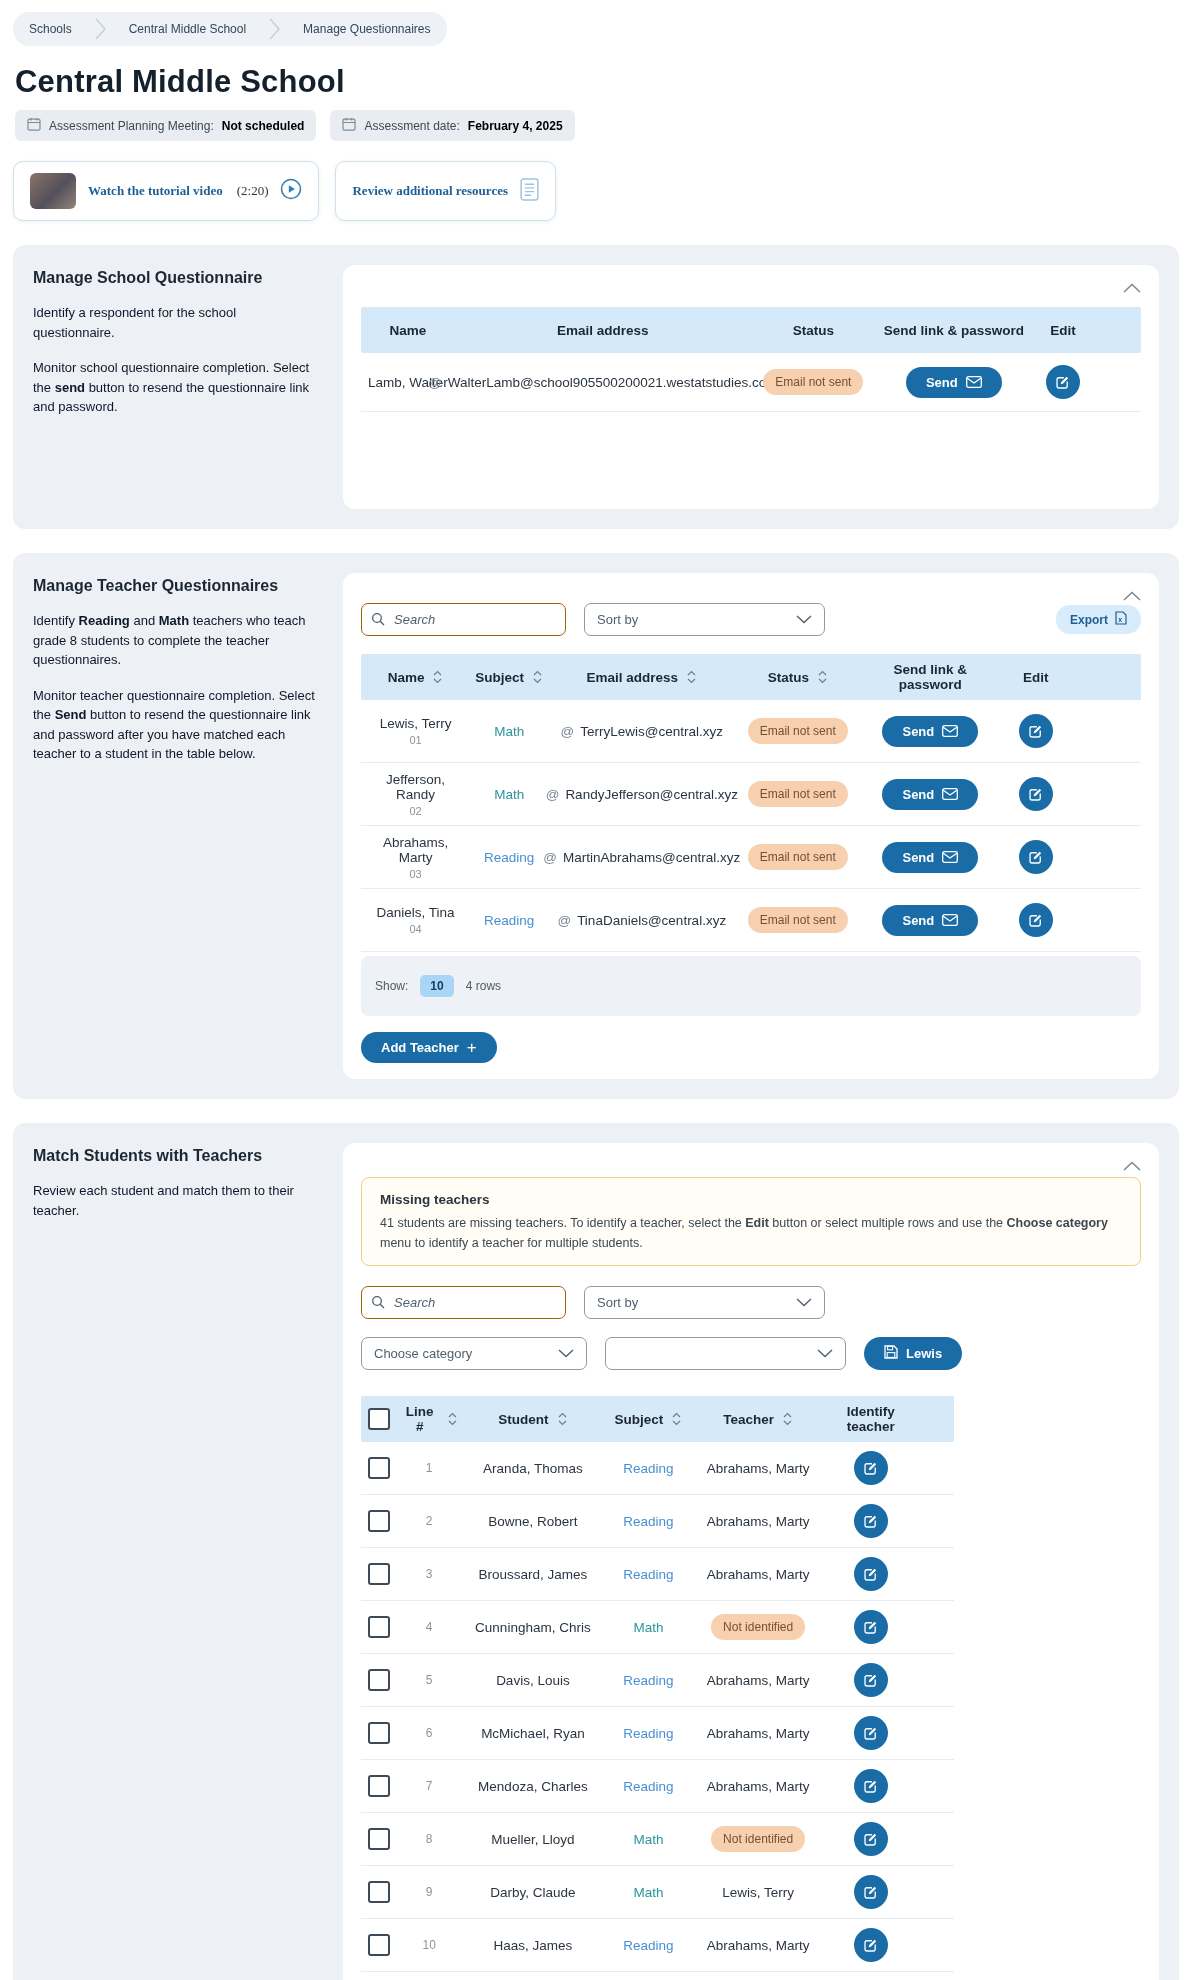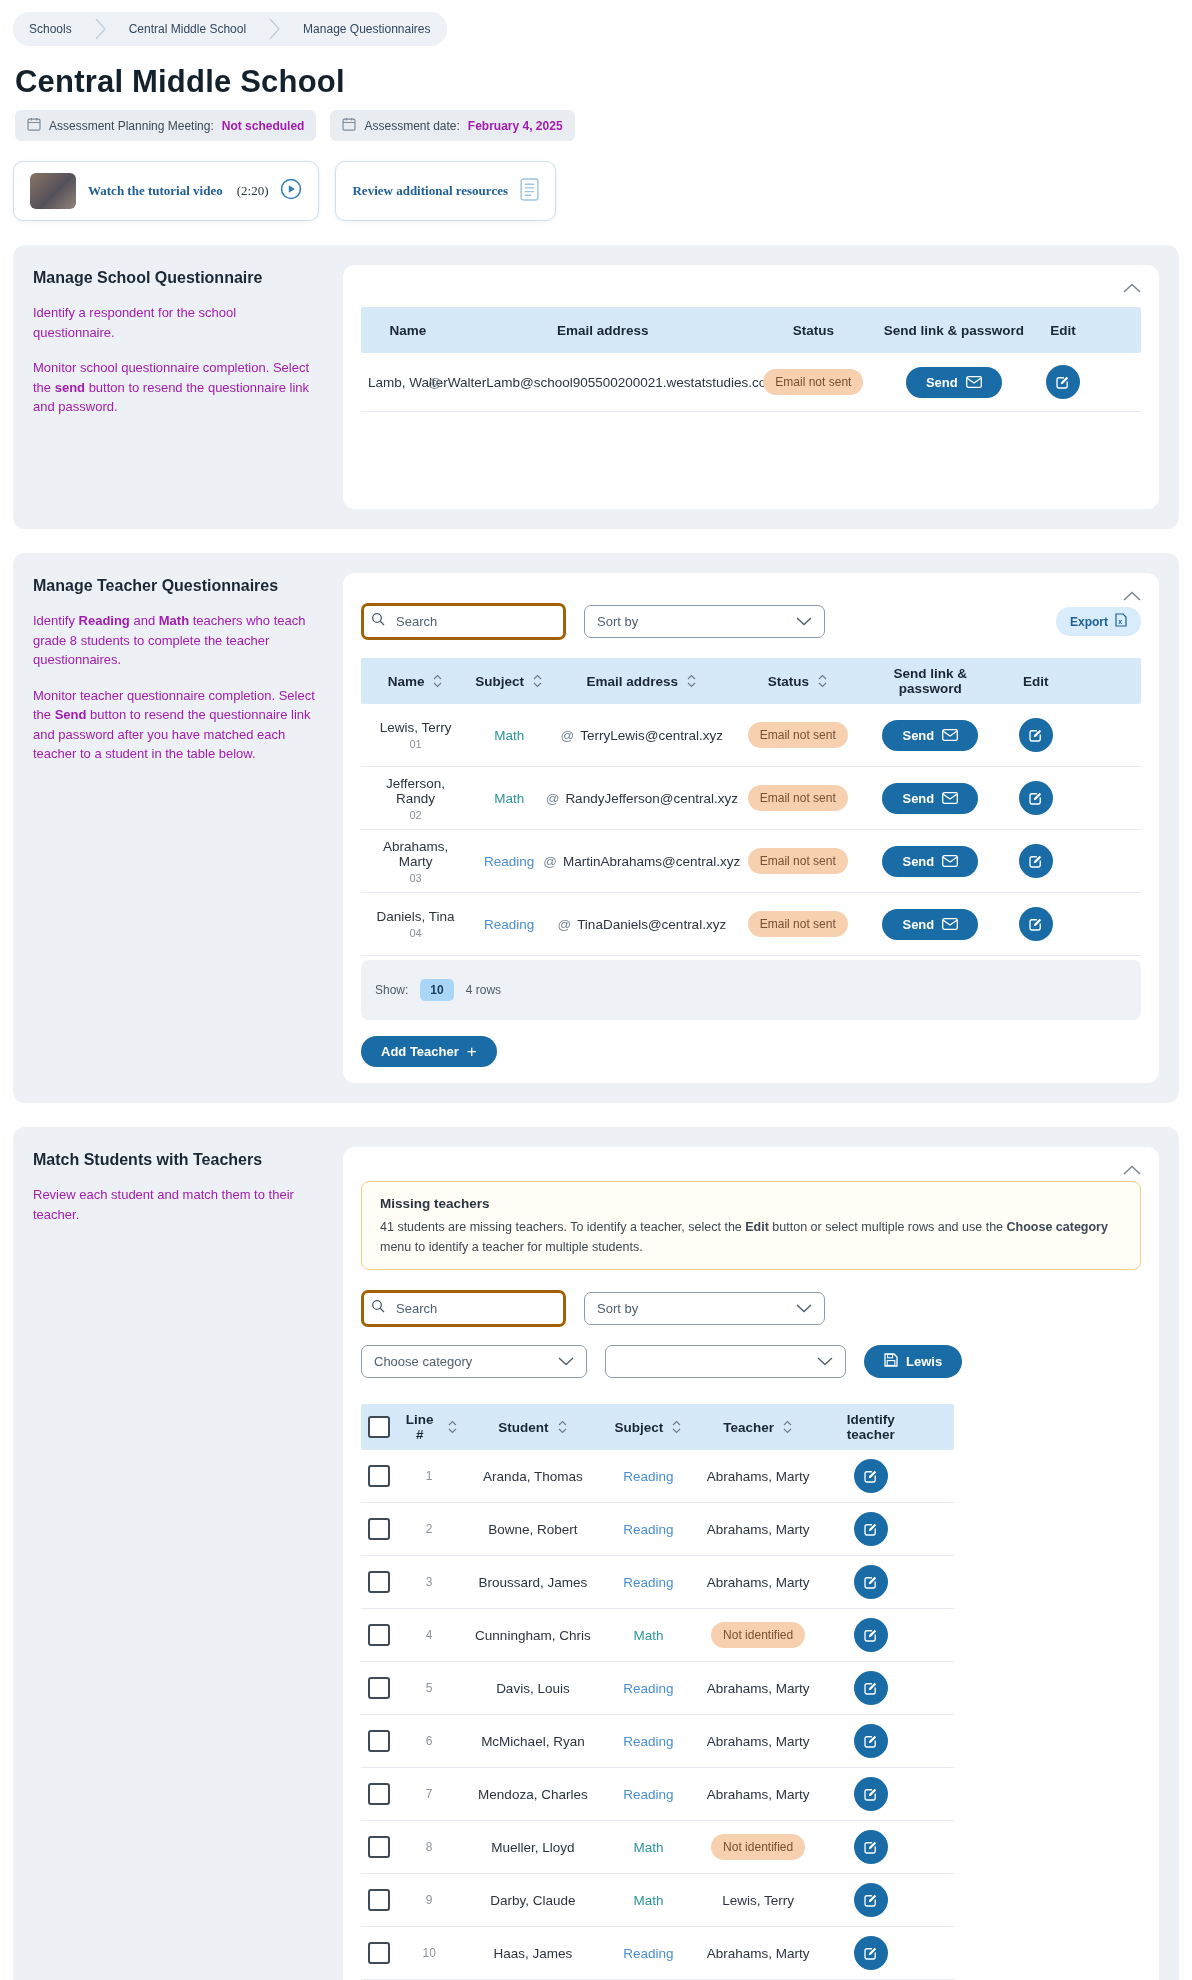--- a/index.html
+++ b/index.html
@@ -11,33 +11,33 @@
   .breadcrumb{display:inline-flex;align-items:center;gap:22px;background:#eef1f6;border-radius:16px;
               padding:5px 16px;margin-top:12px;font-size:12px;color:#33475c;}
   .crumb{cursor:pointer;}
   .crumb-sep svg{display:block;}
   
   h1{font-size:31px;margin:18px 0 10px 2px;color:#14202c;letter-spacing:.2px;}
   
   .badges{display:flex;gap:14px;margin:4px 0 0 2px;}
   .meta-badge{display:inline-flex;align-items:center;gap:8px;background:#e9edf2;border-radius:6px;
               padding:7px 12px;font-size:12px;color:#3c4854;}
-  .meta-badge b{color:#a21caf;}
+  .meta-badge b{color:#000000;}
   
   .res-row{display:flex;gap:16px;margin:20px 0 0 0;}
   .res-card{display:flex;align-items:center;gap:12px;background:#fff;border:1px solid #cfe0ef;
             border-radius:10px;padding:9px 16px;box-shadow:0 1px 4px rgba(30,60,90,.08);cursor:pointer;height:40px;font-family:Liberation Serif, serif;}
   .thumb{width:46px;height:36px;border-radius:6px;background:linear-gradient(135deg,#8a7466,#54505a 55%,#93857a);}
   .res-label{color:#1d5f96;font-weight:bold;font-size:13px;}
   .res-dur{color:#2b3540;font-size:13px;margin-left:2px;}
   
   .panel{background:#edf1f6;border-radius:12px;margin-top:24px;padding:20px;display:flex;gap:22px;}
   .panel-left{width:288px;flex:none;}
   .panel-left h2{font-size:16px;margin:4px 0 14px 0;color:#1b2733;}
-  .panel-left p{font-size:13px;color:#a21caf;line-height:1.5;margin:16px 0 16px 0;}
+  .panel-left p{font-size:13px;color:#0f172a;line-height:1.5;margin:16px 0 16px 0;}
   .card{background:#fff;border-radius:12px;flex:1;position:relative;padding:16px 18px;}
   .collapse{position:absolute;top:12px;right:14px;background:none;border:none;cursor:pointer;padding:4px;}
   
   .thead{background:#d5e9f9;font-weight:bold;font-size:13.5px;color:#1b2733;border-radius:2px;}
   .trow{border-bottom:1px solid #e6ebf1;font-size:13.5px;}
   .grid1{display:grid;grid-template-columns:12% 38% 16% 20% 8% 6%;}
   .grid2{display:grid;grid-template-columns:14% 10% 24% 16% 18% 9% 9%;}
   .grid3{display:grid;grid-template-columns:6% 11% 24% 15% 22% 16% 6%;}
   .c{display:flex;align-items:center;justify-content:center;text-align:center;padding:8px 4px;gap:6px;}
   .thead .c{min-height:30px;}
@@ -47,22 +47,22 @@
   .subject-Math{color:#2d9599;}
   .subject-Reading{color:#4a8fd3;}
   .status-badge{background:#f7d0b0;color:#774f33;border-radius:14px;padding:6px 12px;font-size:12px;white-space:nowrap;}
   .btn{background:#1a6ca6;color:#fff;border:none;border-radius:17px;font-weight:bold;font-size:13px;
        padding:8px 20px;cursor:pointer;display:inline-flex;align-items:center;gap:8px;font-family:inherit;}
   .icon-btn{width:34px;height:34px;border-radius:50%;background:#1a6ca6;border:none;cursor:pointer;
             display:inline-flex;align-items:center;justify-content:center;}
   
   .controls{display:flex;align-items:center;gap:18px;margin:6px 0 18px 0;}
   .search-box{position:relative;width:205px;}
-  .search-box input{width:100%;box-sizing:border-box;border:3px solid #a16207;border-radius:7px;
-                    padding:8px 10px 8px 32px;font-size:13px;color:#2b3540;font-family:inherit;background:#fff;}
+  .search-box input{width:100%;box-sizing:border-box;border:1px solid #a16207;border-radius:7px;
+                    padding:8px 10px 8px 32px;font-size:13px;color:#2b3540;font-family:inherit;background:#fff;font-style:italic;}
   .search-box input::placeholder{color:#51606e;}
   .search-ic{position:absolute;left:10px;top:9px;}
   .selectbox{display:flex;align-items:center;justify-content:space-between;border:1px solid #8d9aa7;
              border-radius:7px;padding:8px 12px;width:215px;color:#51606e;font-size:13px;cursor:pointer;background:#fff;}
   .export{margin-left:auto;background:#d8ecfb;color:#1d5f96;font-weight:bold;font-size:12px;border:none;
           border-radius:14px;padding:6px 14px;display:inline-flex;align-items:center;gap:7px;cursor:pointer;font-family:inherit;justify-content:flex-end;}
   
   .tfoot{background:#eef1f5;border-radius:8px;display:flex;align-items:center;height:36px;
          padding:12px 14px;font-size:12px;color:#4e5a66;margin-top:4px;gap:12px;}
   .chip{background:#a9d6f7;color:#17405f;border-radius:5px;padding:4px 10px;font-weight:bold;cursor:pointer;}

